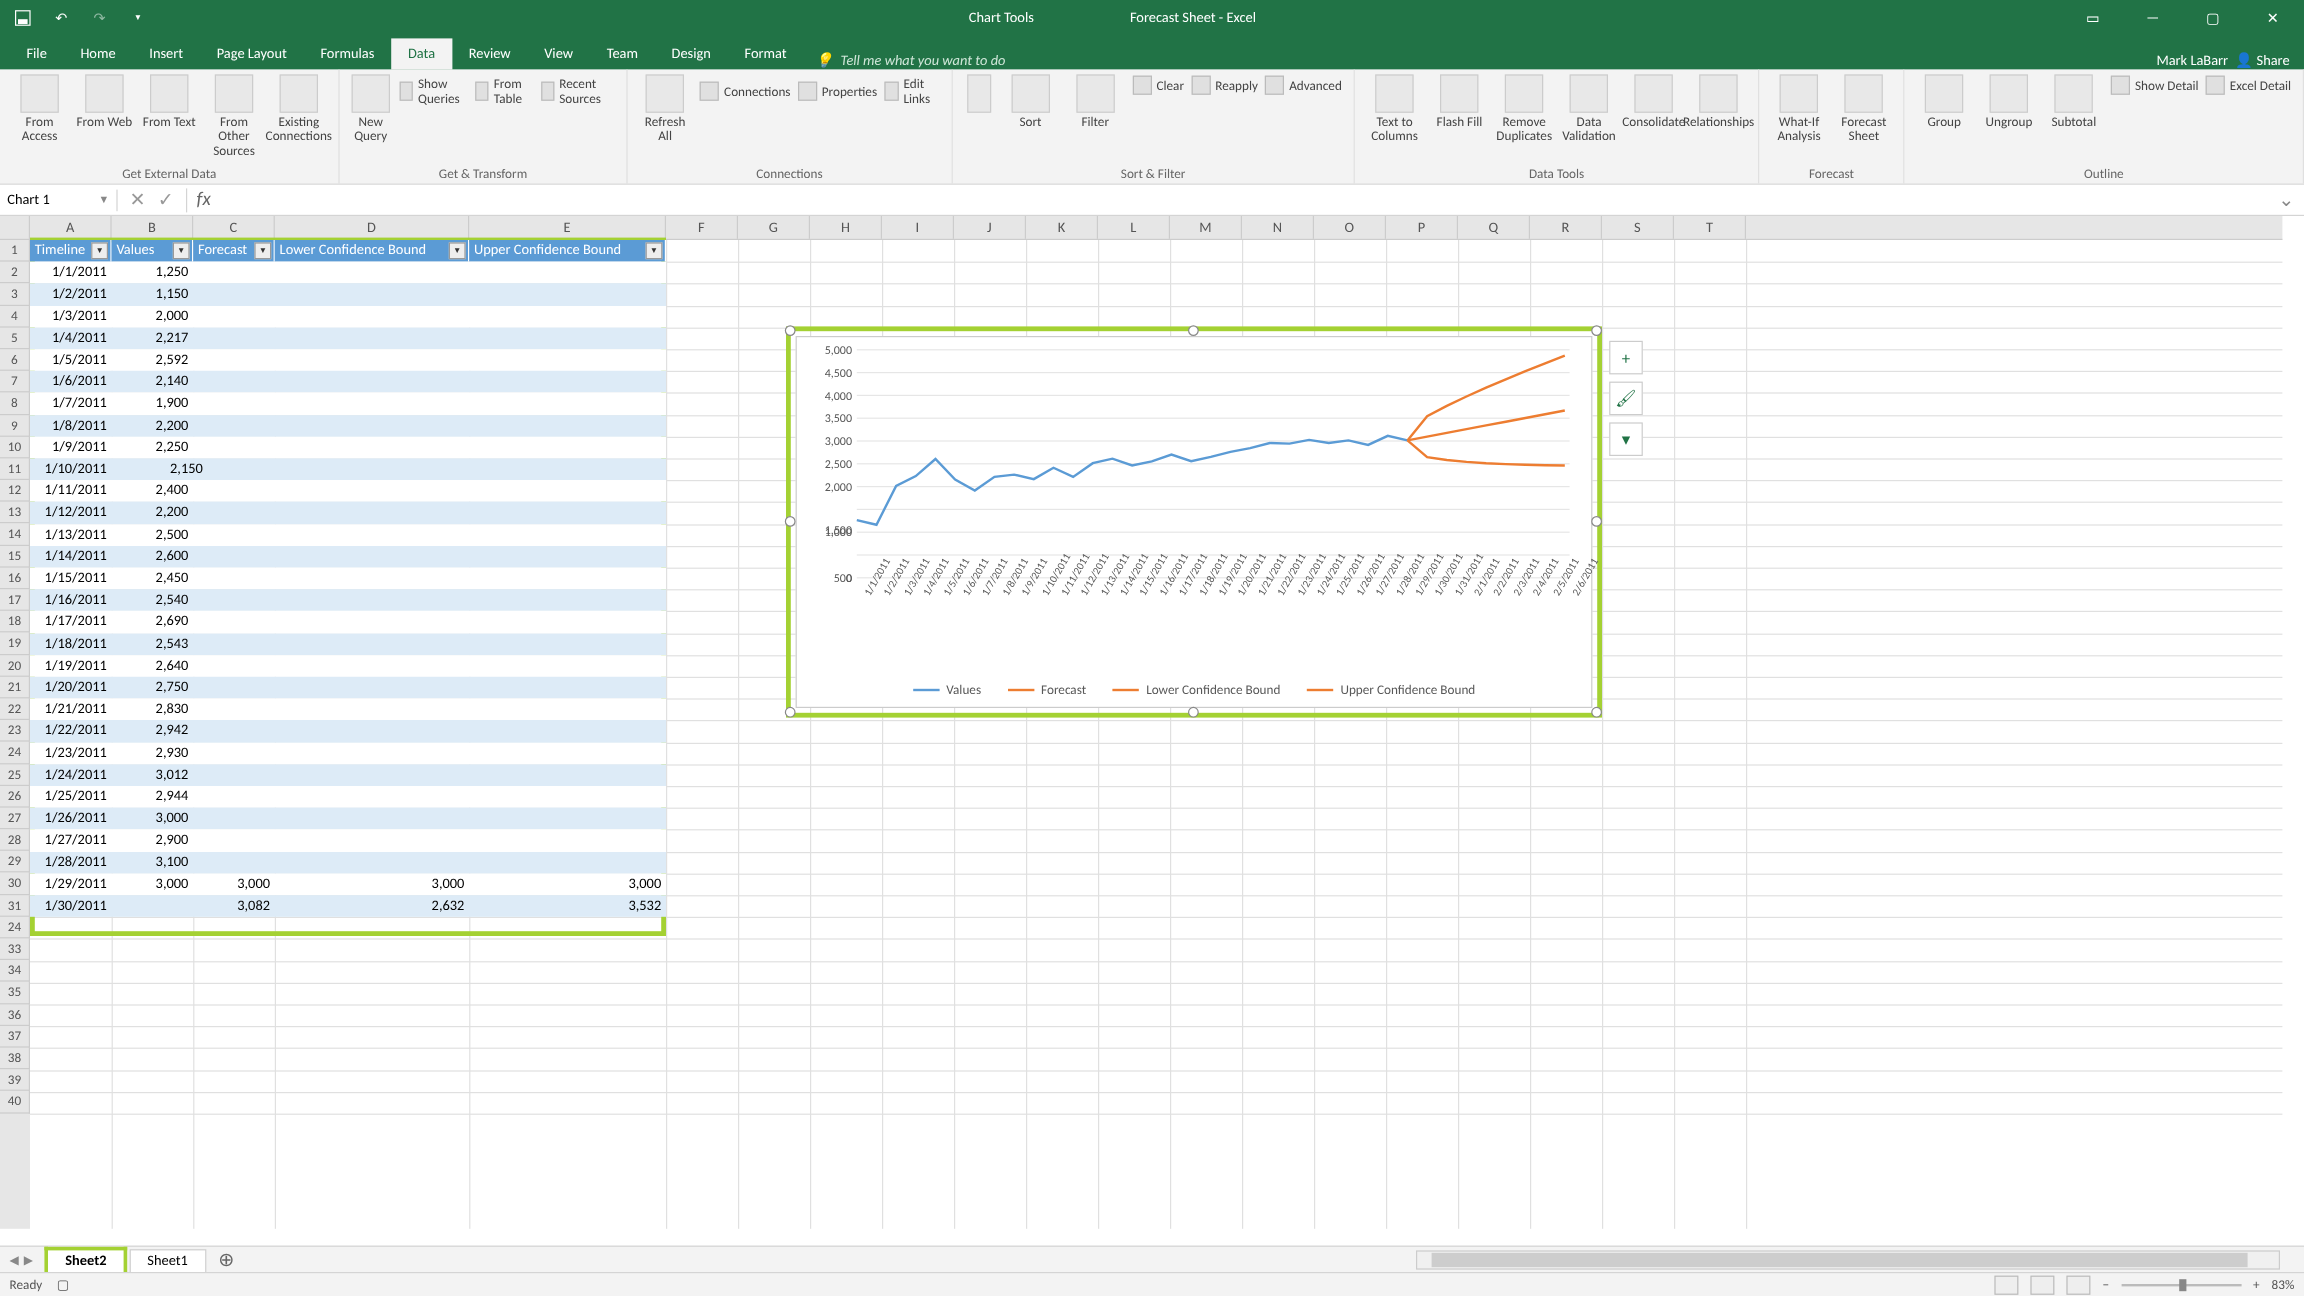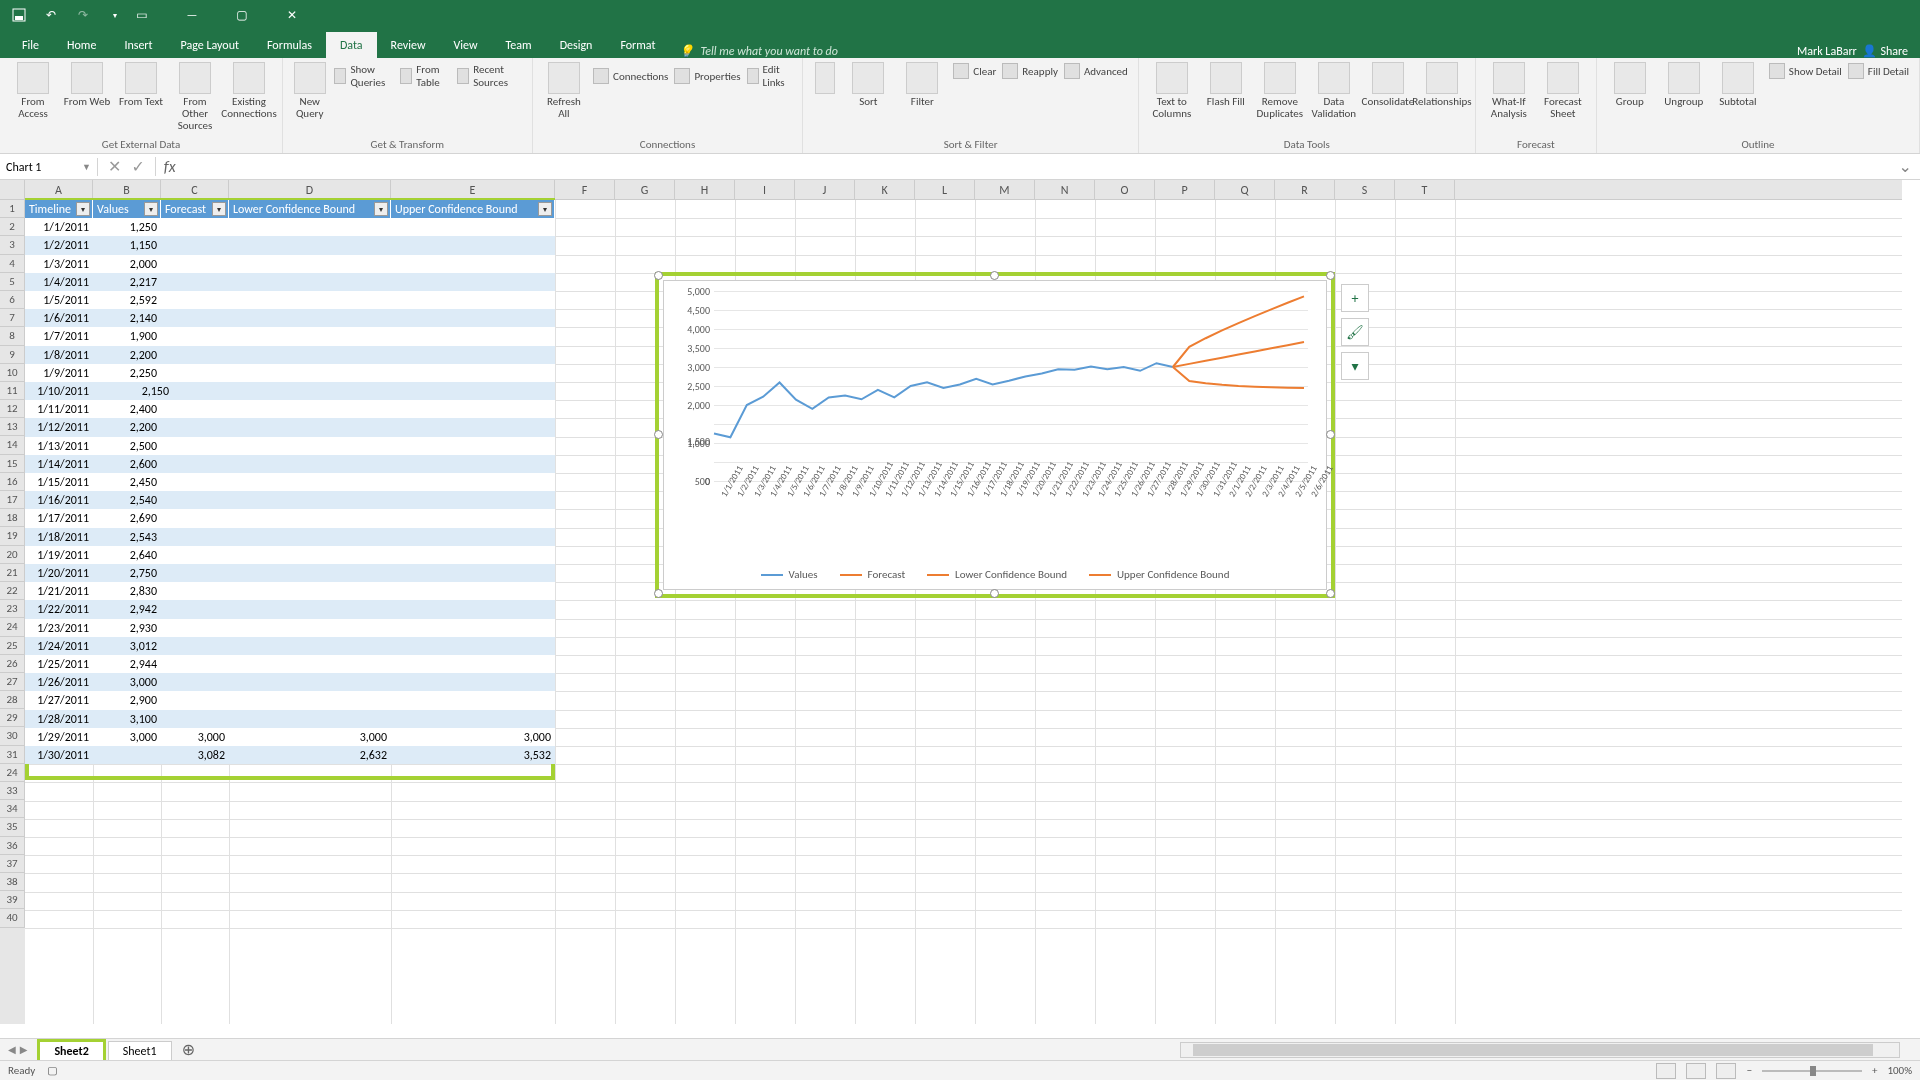--- a/index.html
+++ b/index.html
@@ -97,20 +97,24 @@
   <div class="titlebar-left">
     <span class="tb-btn">
         <svg width="14" height="14">
           <rect x="1" y="1" width="12" height="12" fill="none" stroke="#fff"></rect>
           <rect x="3" y="8" width="8" height="4" fill="#fff"></rect>
         </svg>
       </span>
     <span class="tb-btn">↶</span>
     <span class="tb-btn" style="opacity:.5">↷</span>
     <span class="tb-btn" style="font-size:8px">▾</span>
+  </div>
+  <div class="titlebar-center">
+    <span>Chart Tools</span>
+    <span>Forecast Sheet - Excel</span>
   </div>
   <div class="titlebar-right">
     <span class="win-btn">▭</span>
     <span class="win-btn">—</span>
     <span class="win-btn">▢</span>
     <span class="win-btn">✕</span>
   </div>
 </div>
 
 <div class="ribbon-tabs" id="ribbon-tabs">
@@ -293,21 +297,21 @@
           <div class="ricon"></div>
           <span>Subtotal</span>
         </div>
       <div class="rstack">
         <div class="rbtn-sm">
             <div class="ricon-s"></div>
             <span>Show Detail</span>
           </div>
         <div class="rbtn-sm">
             <div class="ricon-s"></div>
-            <span>Fill Detail</span>
+            <span>Excel Detail</span>
           </div>
       </div>
     </div>
     <div class="rgroup-label">Outline</div>
   </div>
 </div>
 
 <div class="formula-row">
   <div class="namebox">
       <span>Chart 1</span>
@@ -687,15 +691,15 @@
   <span style="margin-left:12px">▢</span>
   <div class="statusbar-right">
     <div class="view-btn"></div>
     <div class="view-btn"></div>
     <div class="view-btn"></div>
     <span>−</span>
     <div class="zoom-slider">
         <div class="zoom-thumb"></div>
       </div>
     <span>+</span>
-    <span>100%</span>
+    <span>83%</span>
   </div>
 </div>
 
 </body></html>

